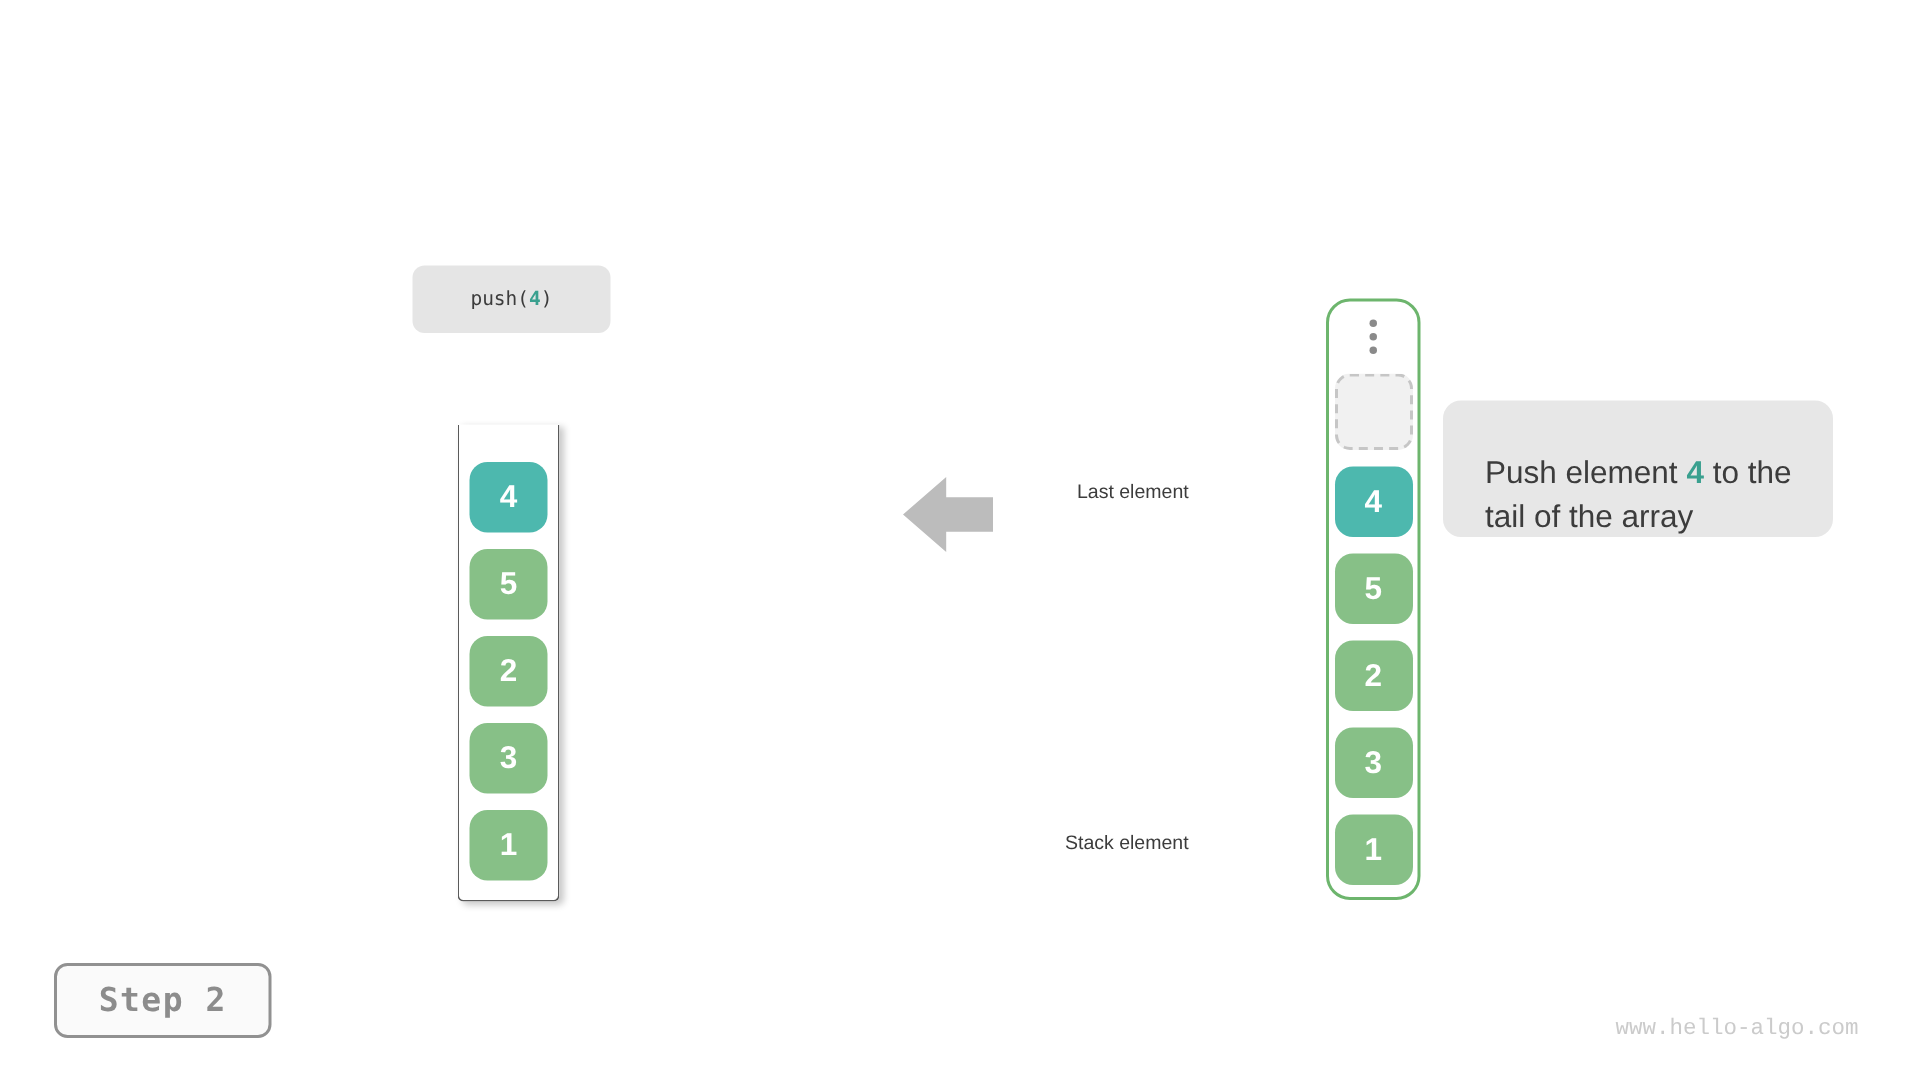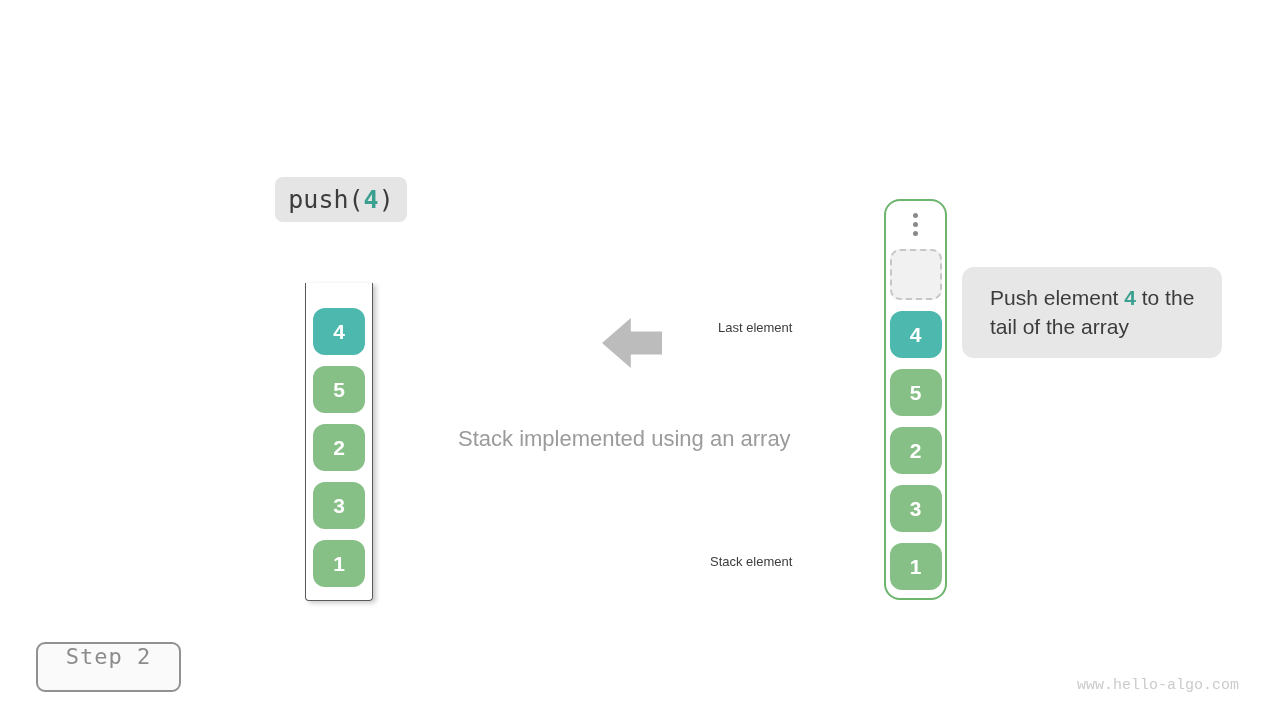--- a/index.html
+++ b/index.html
@@ -18,21 +18,21 @@
 
   
   .op-label {
     position: absolute;
     left: 275px; top: 177px;
     width: 132px; height: 45px;
     background: var(--label-bg, #e5e5e5);
     border-radius: 8px;
     display: flex; align-items: center; justify-content: center;
     font-family: "DejaVu Sans Mono", monospace;
-    font-size: 25px;
+    font-size: 13px;
     color: var(--dark-text, #3c3c3c);
   }
   .op-label .op-val {
     color: var(--teal-text, #3aa08f);
     font-weight: bold;
   }
 
   
   .stack-container {
     position: absolute;
@@ -123,42 +123,42 @@
   .array-container .cell:first-of-type { margin-top: 10px; }
 
   
   .tooltip {
     position: absolute;
     left: 962px; top: 267px;
     width: 260px; height: 91px;
     box-sizing: border-box;
     background: var(--tooltip-bg, #e7e7e7);
     border-radius: 12px;
-    padding: 16px 26px 0 28px;
+    padding: 34px 26px 0 28px;
     font-size: 21px;
     line-height: 29px;
     color: var(--dark-text, #3c3c3c);
   }
   .tooltip .tooltip-val {
     color: var(--teal-text, #3aa08f);
     font-weight: bold;
   }
 
   
   .step-box {
     position: absolute;
     left: 36px; top: 642px;
     width: 145px; height: 50px;
     box-sizing: border-box;
     background: var(--step-bg, #fafafa);
     border: 2px solid var(--step-border, #919191);
     border-radius: 9px;
-    display: flex; justify-content: center;
+    display: flex; align-items: center; justify-content: center;
     font-family: "DejaVu Sans Mono", monospace;
-    font-size: 22px; font-weight: normal;
+    font-size: 22px; font-weight: bold;
     color: var(--step-text, #8c8c8c);
     letter-spacing: 1px;
   }
 
   .watermark {
     position: absolute;
     left: 1077px; top: 677px;
     font-family: Liberation Mono, monospace;
     font-size: 15px;
     color: var(--watermark-text, #cbcbcb);
@@ -181,21 +181,20 @@
     <div class="cell">5</div>
     <div class="cell">2</div>
     <div class="cell">3</div>
     <div class="cell">1</div>
   </div>
 
   <div class="arrow-left"></div>
 
   <div class="label-last">Last element</div>
 
-  <div class="caption">Stack implemented using an array</div>
 
   <div class="label-first">Stack element</div>
 
   <div class="array-container">
     <div class="dots">
         <i></i>
         <i></i>
         <i></i>
       </div>
     <div class="empty-cell"></div>

